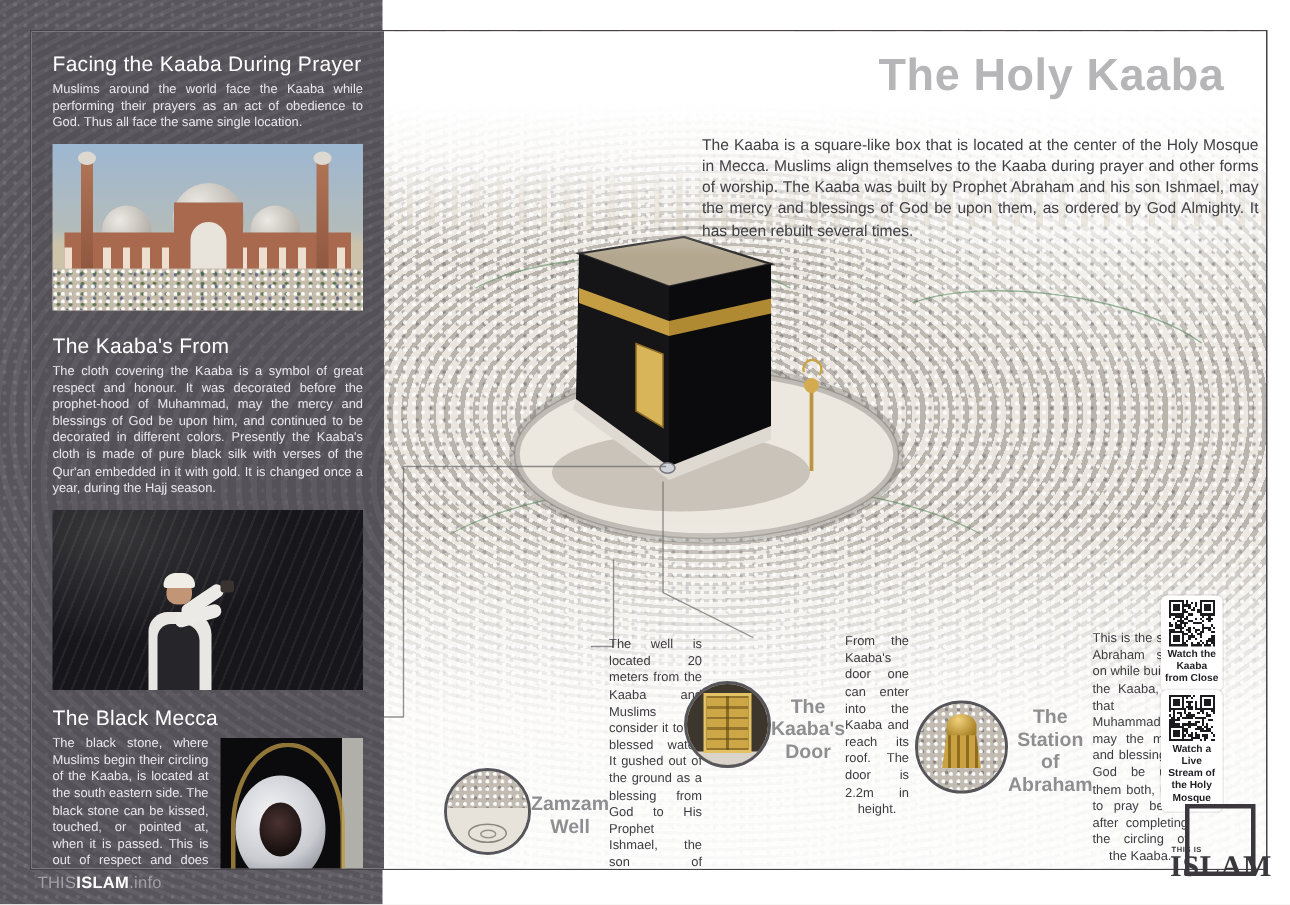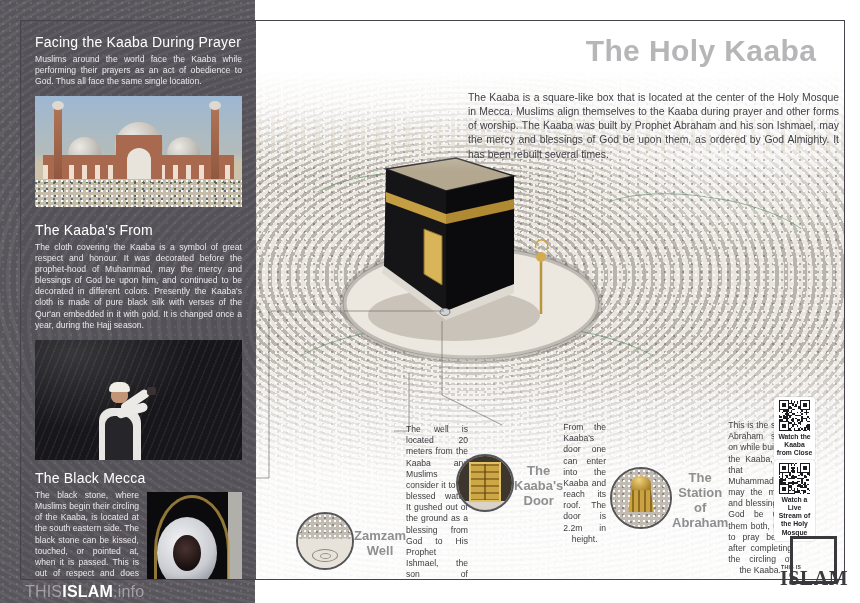--- a/index.html
+++ b/index.html
@@ -146,21 +146,21 @@
   .ql-label{font-size:6.8px;line-height:1.2;color:#1e1e22;margin-top:2px;font-weight:bold;}
 
   
   .logo{position:absolute;left:780px;top:527px;width:66px;height:66px;z-index:9;}
   .logo-square{position:absolute;left:10px;top:9px;width:47px;height:48px;border:3px solid #3a383c;box-sizing:border-box;}
   .logo-thisis{position:absolute;left:1px;top:37px;font-size:5px;font-weight:bold;color:#3a383c;letter-spacing:.4px;}
   .logo-islam{position:absolute;left:0;top:41px;font-family:"Liberation Serif",serif;font-weight:bold;
     font-size:20px;color:#3a383c;letter-spacing:.5px;line-height:1;}
 
   
-  .site{position:absolute;left:25px;top:583px;z-index:3;font-size:16px;color:#a49fa8;letter-spacing:.2px;}
+  .site{position:absolute;left:25px;top:583px;z-index:3;font-size:11px;color:#a49fa8;letter-spacing:.2px;}
   .site .bold{color:#fff;font-weight:bold;}
 </style>
 </head>
 <body>
 
 <div class="page">
 
   <div class="left-bg"></div>
 
   <div class="card">

